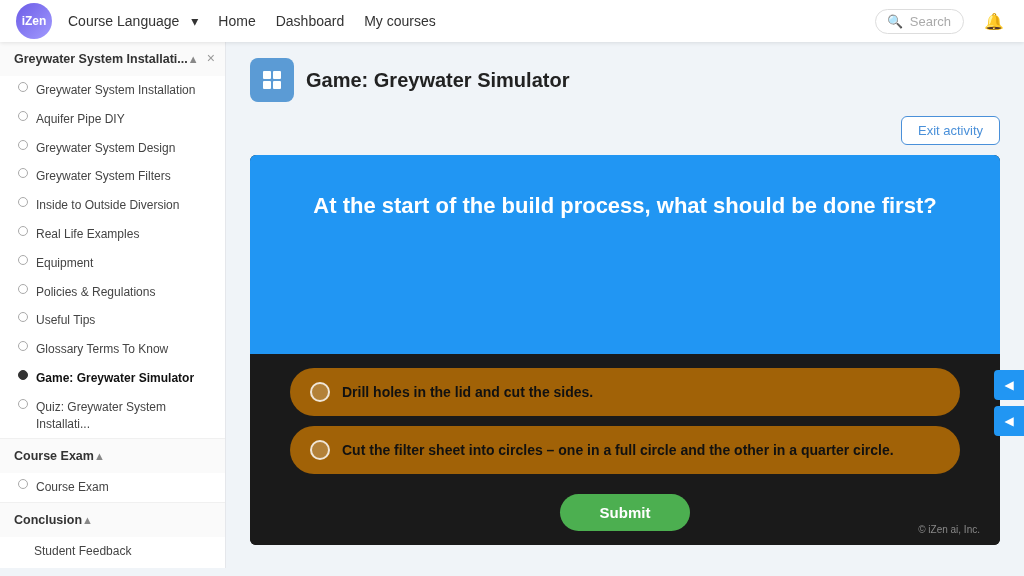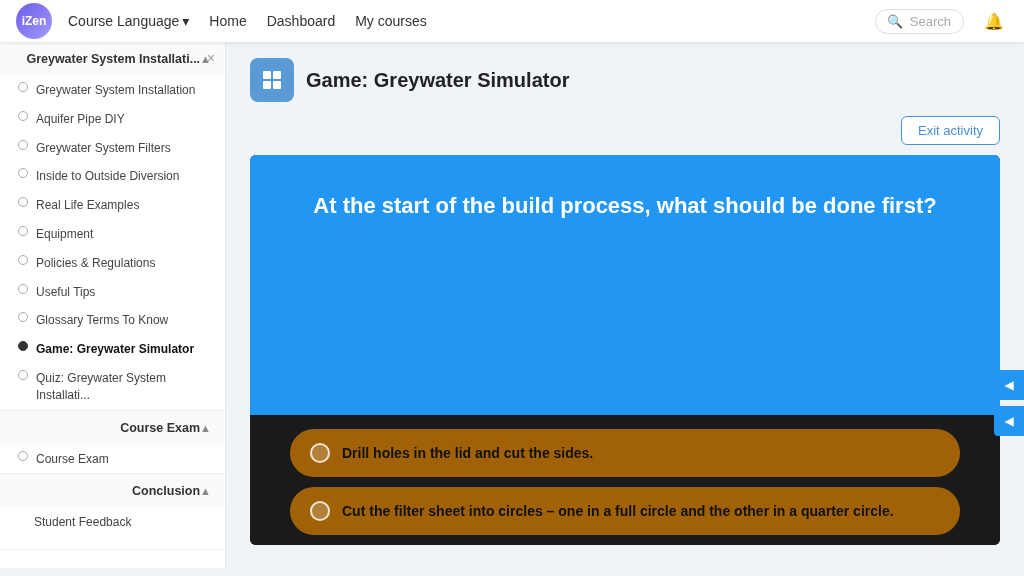--- a/index.html
+++ b/index.html
@@ -19,21 +19,21 @@
     .logo {
       width: 36px; height: 36px;
       background: linear-gradient(135deg, #6c5ce7, #a29bfe);
       border-radius: 50%;
       display: flex; align-items: center; justify-content: center;
       color: white; font-weight: bold; font-size: 12px;
       margin-right: 16px;
     }
     .nav-item {
       color: #333; font-size: 14px; margin-right: 20px; cursor: pointer;
-      text-decoration: none; display: flex; align-items: center; gap: 3px;
+      text-decoration: none; display: flex; align-items: center; gap: 12px;
     }
     .header-spacer { flex: 1; }
     .search-bar {
       display: flex; align-items: center; gap: 6px;
       border: 1px solid #ddd; border-radius: 20px;
       padding: 4px 12px; font-size: 13px; color: #999;
       margin-right: 16px; cursor: pointer;
     }
     .bell-icon {
       width: 28px; height: 28px;
@@ -57,21 +57,21 @@
       position: relative;
     }
     .sidebar-close {
       position: absolute; right: 10px; top: 8px;
       font-size: 14px; color: #999; cursor: pointer; z-index: 5;
     }
     .sidebar-section {
       border-bottom: 1px solid #f0f0f0;
     }
     .sidebar-section-header {
-      display: flex; align-items: center; justify-content: flex-end;
+      display: flex; align-items: center; justify-content: flex-start;
       padding: 10px 14px;
       cursor: pointer;
       background: #fafafa;
     }
     .sidebar-section-header .section-title {
       font-size: 12.5px; font-weight: 600; color: #333;
     }
     .chevron { font-size: 11px; color: #888; }
     .sidebar-item {
       display: flex; align-items: flex-start; gap: 8px;
@@ -238,20 +238,24 @@
       <div class="sidebar-item">
         <span class="dot"></span>
         <span>Greywater System Installation</span>
       </div>
       <div class="sidebar-item">
         <span class="dot"></span>
         <span>Aquifer Pipe DIY</span>
       </div>
       <div class="sidebar-item">
         <span class="dot"></span>
+        <span>Greywater System Design</span>
+      </div>
+      <div class="sidebar-item">
+        <span class="dot"></span>
         <span>Greywater System Filters</span>
       </div>
       <div class="sidebar-item">
         <span class="dot"></span>
         <span>Inside to Outside Diversion</span>
       </div>
       <div class="sidebar-item">
         <span class="dot"></span>
         <span>Real Life Examples</span>
       </div>
@@ -332,20 +336,24 @@
       <div class="game-answers">
         <div class="answer-option">
           <div class="answer-radio"></div>
           <span class="answer-text">Drill holes in the lid and cut the sides.</span>
         </div>
         <div class="answer-option">
           <div class="answer-radio"></div>
           <span class="answer-text">Cut the filter sheet into circles – one in a full circle and the other in a quarter circle.</span>
         </div>
       </div>
+      <div class="game-footer">
+        <button class="submit-btn">Submit</button>
+        <span class="copyright">© iZen ai, Inc.</span>
+      </div>
     </div>
   </div>
 
 </div>
 
 <div class="side-btns">
   <div class="side-btn" style="font-size:12px;">◀</div>
   <div class="side-btn" style="font-size:12px;">◀</div>
 </div>
 

